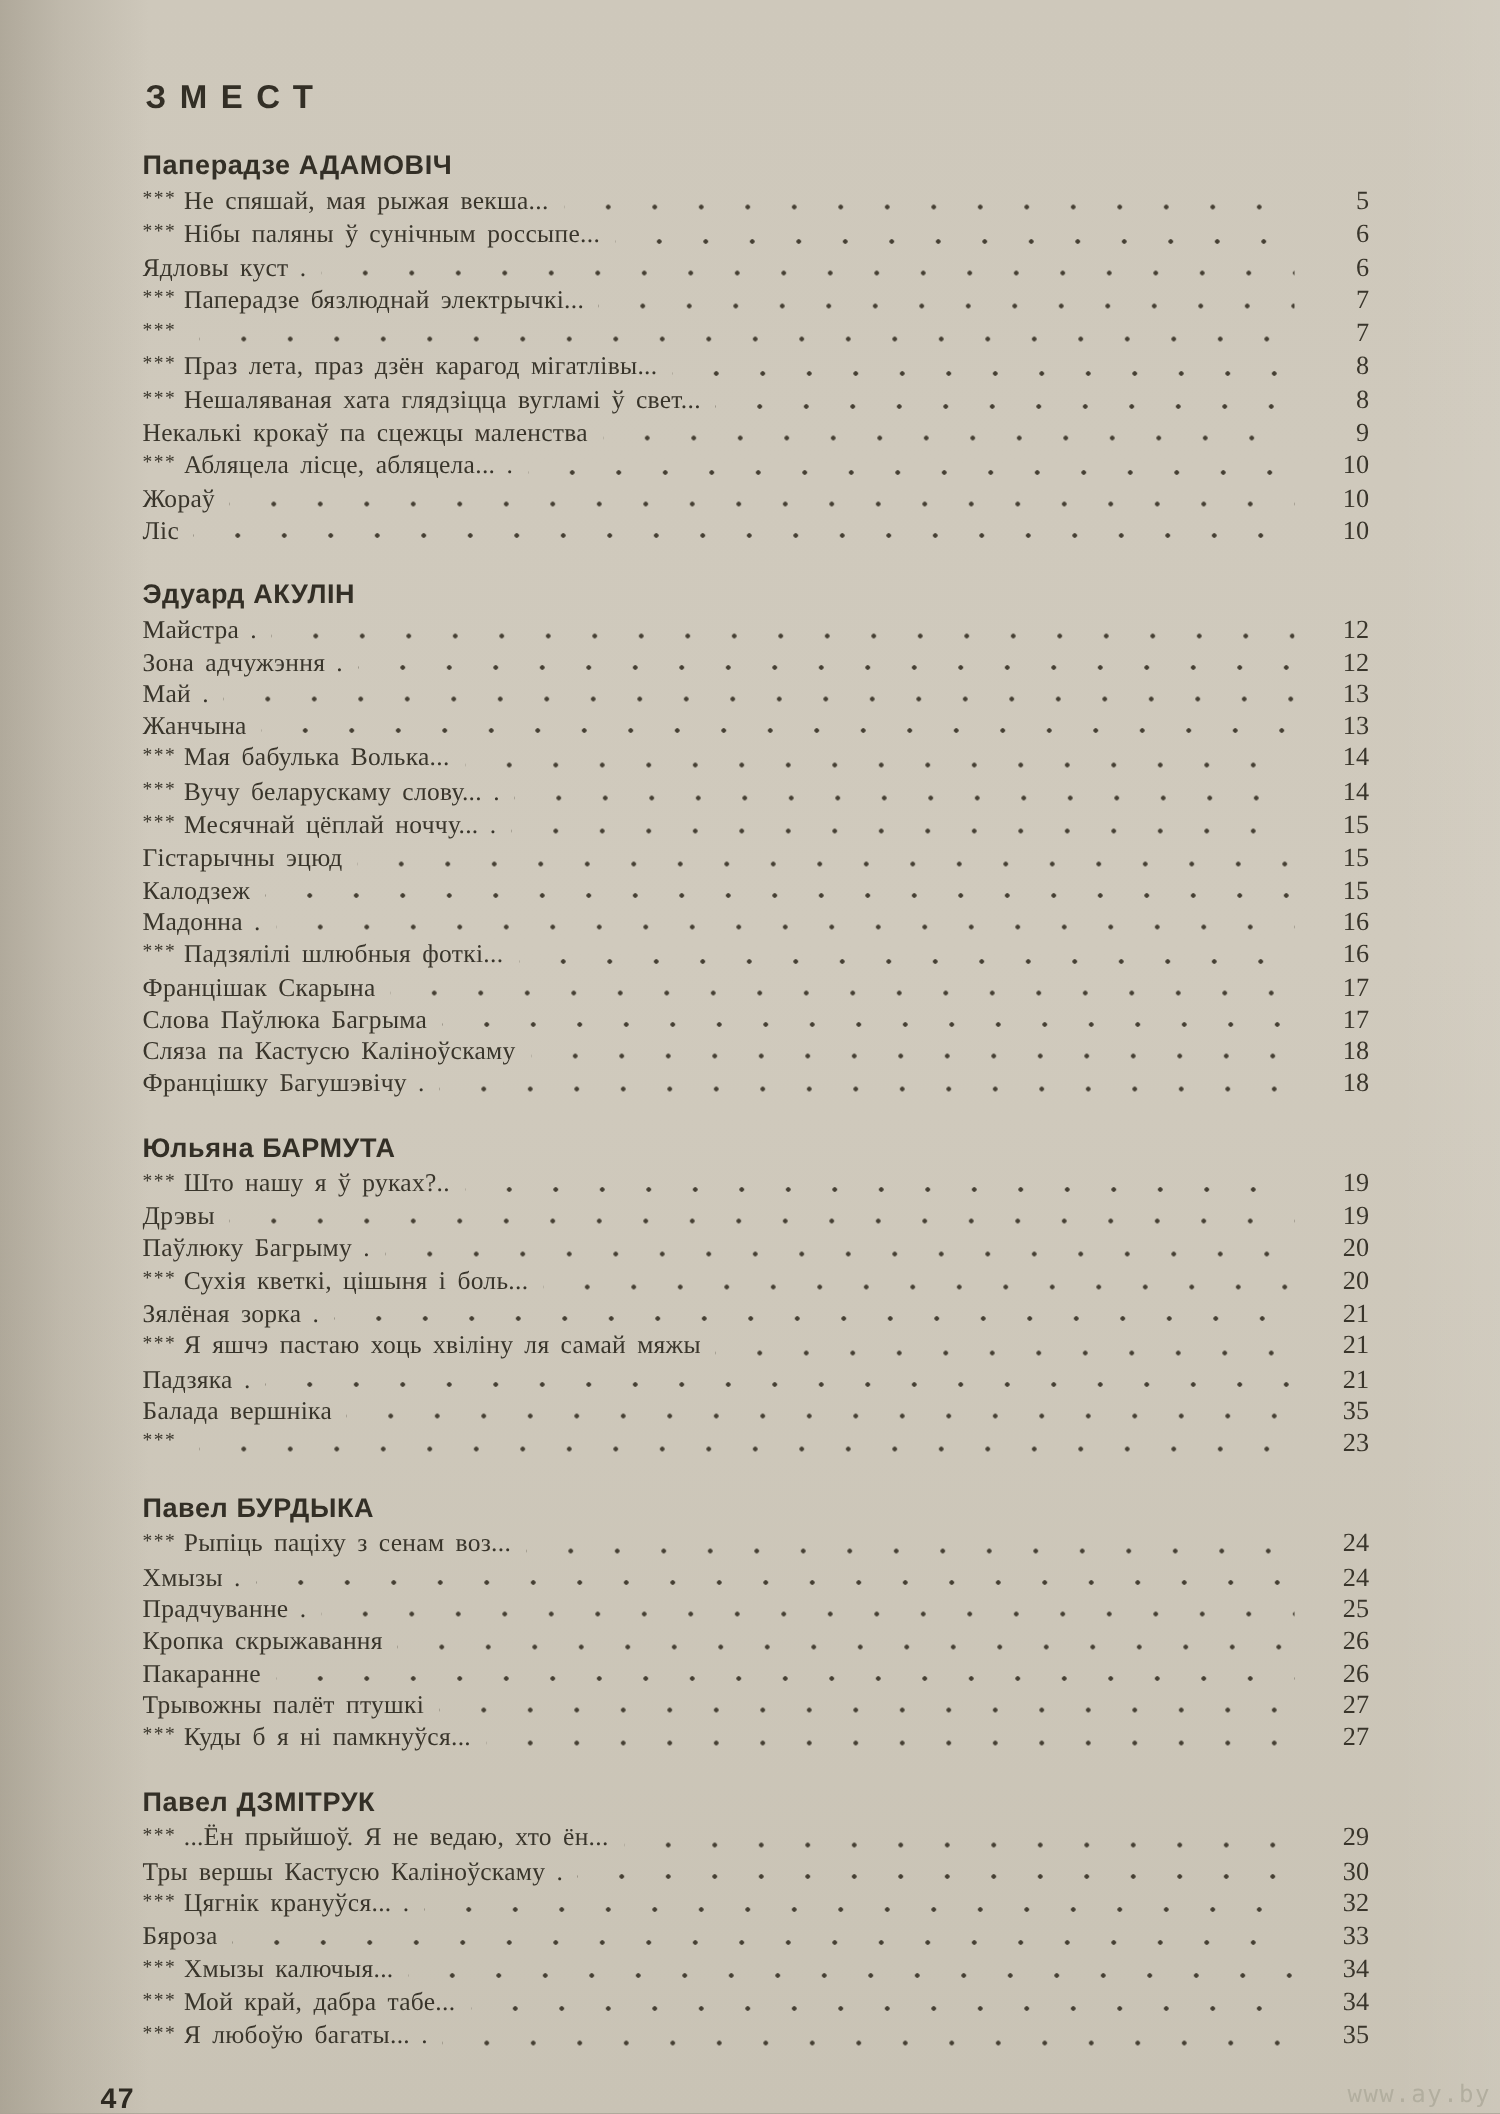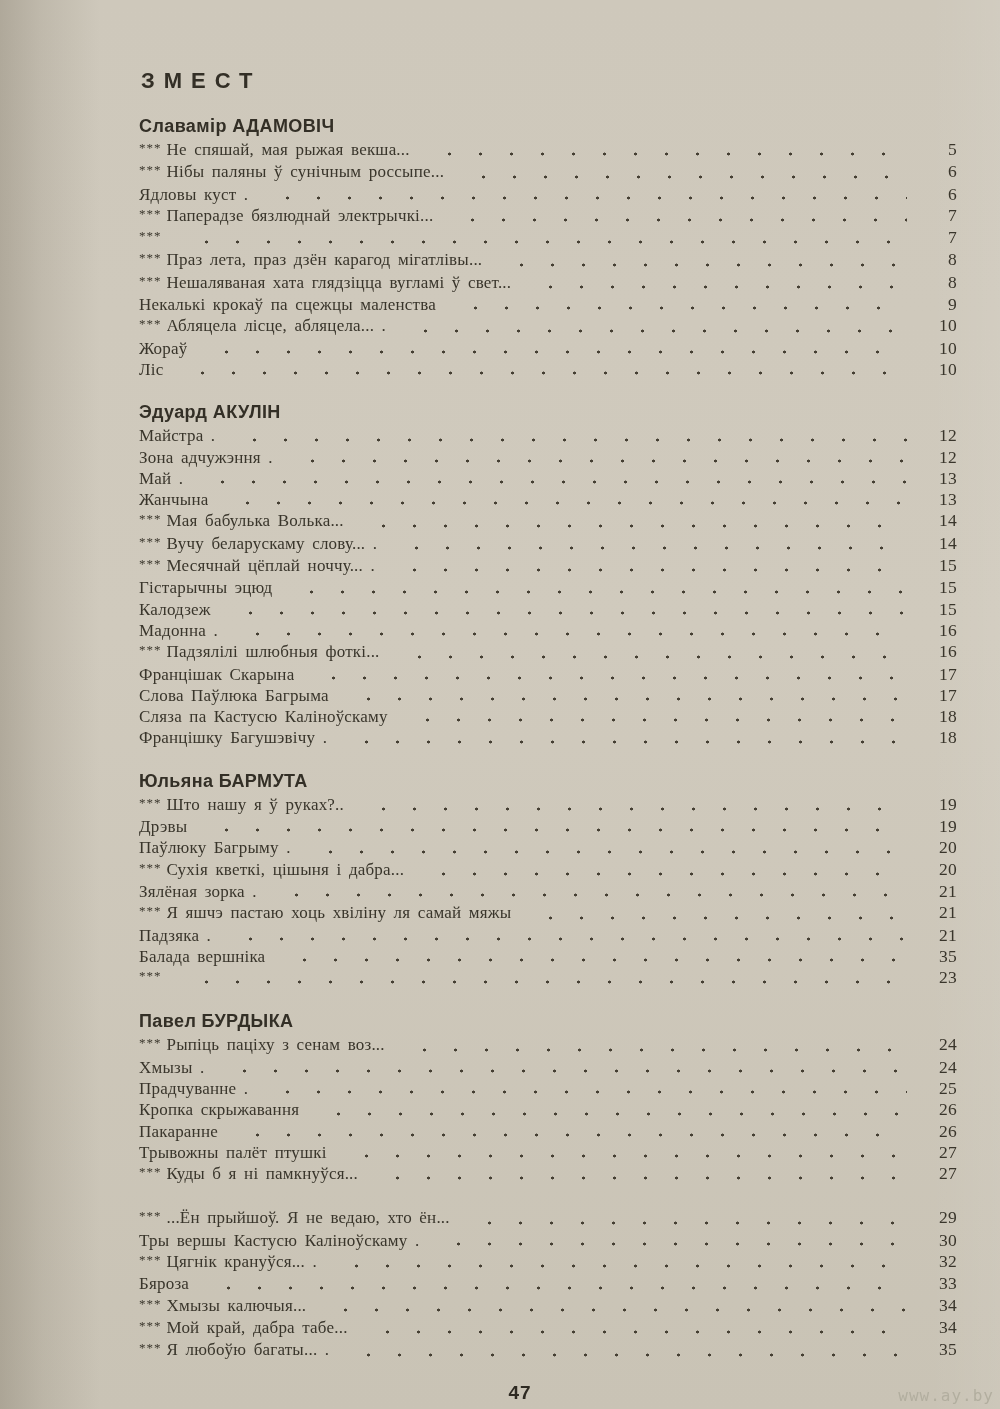--- a/index.html
+++ b/index.html
@@ -9,21 +9,21 @@
     overflow:hidden;
     background-color:#cdc7b9;
     background-image:
       linear-gradient(90deg, rgba(104,95,78,0.30) 0px, rgba(104,95,78,0.14) 42px, rgba(104,95,78,0.0) 100px),
       linear-gradient(270deg, rgba(255,255,255,0.07) 0px, rgba(255,255,255,0.0) 70px),
       linear-gradient(180deg, #cec8bb 0%, #d0cabd 45%, #c9c3b5 100%);
     font-family:"Liberation Serif","DejaVu Serif",serif;
     color:#39352b;
   }
   .content {
-    position:absolute; left:95px; top:16px; width:818px;margin-left:44px;
+    position:absolute; left:95px; top:0; width:818px;
   }
   .toc-header {
     margin:52px 0 0 2px;
     font-family:"Liberation Sans","DejaVu Sans",sans-serif;
     font-weight:700; font-size:22px; letter-spacing:9px;
     color:#332f26;
   }
   .section { margin-top:22px; }
   .author {
     font-family:"Liberation Sans","DejaVu Sans",sans-serif;
@@ -47,41 +47,41 @@
     align-self:stretch;
     background-image:radial-gradient(circle, #453f33 1.3px, rgba(0,0,0,0) 1.7px);
     background-size:31px 6px;
     background-repeat:repeat-x;
     background-position:14px bottom;
     margin:0 6px 4px 10px;
   }
   .pnum { flex:0 0 44px; text-align:right; font-size:17.5px; }
   .folio {
     margin-top:20px;
-    width:100%; text-align:center;
+    width:100%; text-align:left;
     position:relative; left:-28px;
     font-family:"Liberation Sans","DejaVu Sans",sans-serif;
     font-weight:700; font-size:19px; color:#2e2a22;
     letter-spacing:1px;
   }
   .watermark {
     position:absolute; right:6px; bottom:4px;
     font-family:"DejaVu Sans Mono","Liberation Mono",monospace;
     font-size:16px; color:#b2ae9f; letter-spacing:1px;margin-left:16px;
   }
 </style>
 </head>
 <body>
 
 <div class="photo">
   <div class="content">
     <div class="toc-header">ЗМЕСТ</div>
     <div id="sections">
         <div class="section">
-          <div class="author">Славамір АДАМОВІЧ</div>
+          <div class="author">Паперадзе АДАМОВІЧ</div>
           <div class="row">
             <span class="stars">***</span>
             <span class="title">Не спяшай, мая рыжая векша...</span>
             <span class="leader"></span>
             <span class="pnum">5</span>
           </div>
           <div class="row">
             <span class="stars">***</span>
             <span class="title">Нібы паляны ў сунічным россыпе...</span>
             <span class="leader"></span>
@@ -232,21 +232,21 @@
             <span class="leader"></span>
             <span class="pnum">19</span>
           </div>
           <div class="row">
             <span class="title">Паўлюку Багрыму .</span>
             <span class="leader"></span>
             <span class="pnum">20</span>
           </div>
           <div class="row">
             <span class="stars">***</span>
-            <span class="title">Сухія кветкі, цішыня і дабра...</span>
+            <span class="title">Сухія кветкі, цішыня і боль...</span>
             <span class="leader"></span>
             <span class="pnum">20</span>
           </div>
           <div class="row">
             <span class="title">Зялёная зорка .</span>
             <span class="leader"></span>
             <span class="pnum">21</span>
           </div>
           <div class="row">
             <span class="stars">***</span>
@@ -304,20 +304,21 @@
             <span class="pnum">27</span>
           </div>
           <div class="row">
             <span class="stars">***</span>
             <span class="title">Куды б я ні памкнуўся...</span>
             <span class="leader"></span>
             <span class="pnum">27</span>
           </div>
         </div>
         <div class="section">
+          <div class="author">Павел ДЗМІТРУК</div>
           <div class="row">
             <span class="stars">***</span>
             <span class="title">...Ён прыйшоў. Я не ведаю, хто ён...</span>
             <span class="leader"></span>
             <span class="pnum">29</span>
           </div>
           <div class="row">
             <span class="title">Тры вершы Кастусю Каліноўскаму .</span>
             <span class="leader"></span>
             <span class="pnum">30</span>

